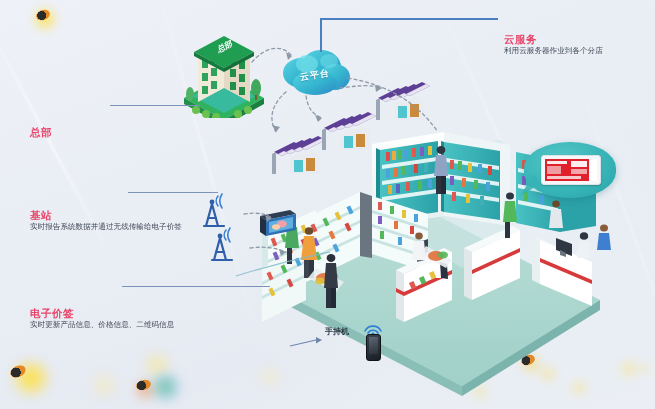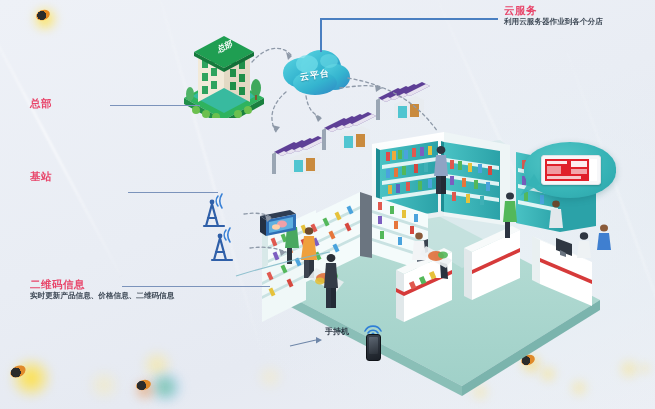--- a/index.html
+++ b/index.html
@@ -15,23 +15,23 @@
   }
   
   .streak{position:absolute;background:linear-gradient(90deg,rgba(255,255,255,0) 0%,rgba(255,255,255,.75) 50%,rgba(255,255,255,0) 100%);
     height:2px;transform-origin:0 0;filter:blur(1.2px);pointer-events:none;}
   .bokeh{position:absolute;border-radius:50%;filter:blur(4px);pointer-events:none;}
   .bee{position:absolute;pointer-events:none;}
 
   
   .label{position:absolute;}
   .label .ttl{color:#e8456a;font-weight:bold;font-size:10.5px;letter-spacing:.5px;
-    font-family:"DejaVu Sans","Liberation Sans",sans-serif;line-height:13px;}
+    font-family:"DejaVu Sans","Liberation Sans",sans-serif;line-height:13px;margin-top:29px;}
   .label .sub{color:#3f4a57;font-size:7.6px;line-height:10px;max-width:175px;
-    font-family:"DejaVu Sans","Liberation Sans",sans-serif;font-weight:bold;}
+    font-family:"DejaVu Sans","Liberation Sans",sans-serif;}
   .label.rt .ttl,.label.rt .sub{text-align:left;}
 
   .connector{position:absolute;background:#7b93bb;height:1.4px;}
   .vline{position:absolute;background:#4a7fc1;width:1.6px;}
   .hline{position:absolute;background:#4a7fc1;height:1.6px;}
 
   
   .dash{position:absolute;pointer-events:none;}
 
   
@@ -607,22 +607,23 @@
 
   <div class="label rt" style="left:504px;top:4px;">
     <div class="ttl">云服务</div>
     <div class="sub">利用云服务器作业到各个分店</div>
   </div>
 
   <div class="label" style="left:30px;top:97px;">
     <div class="ttl">总部</div>
   </div>
 
-  <div class="label" style="left:30px;top:170px;">
+  <div class="label" style="left:30px;top:180px;">
     <div class="ttl">基站</div>
+    <div class="sub">实时报告系统数据并通过无线传输给电子价签</div>
   </div>
 
   <div class="label" style="left:30px;top:278px;">
-    <div class="ttl">二维码信息</div>
+    <div class="ttl">电子价签</div>
     <div class="sub">实时更新产品信息、价格信息、二维码信息</div>
   </div>
 
 </div>
 
 </body></html>

